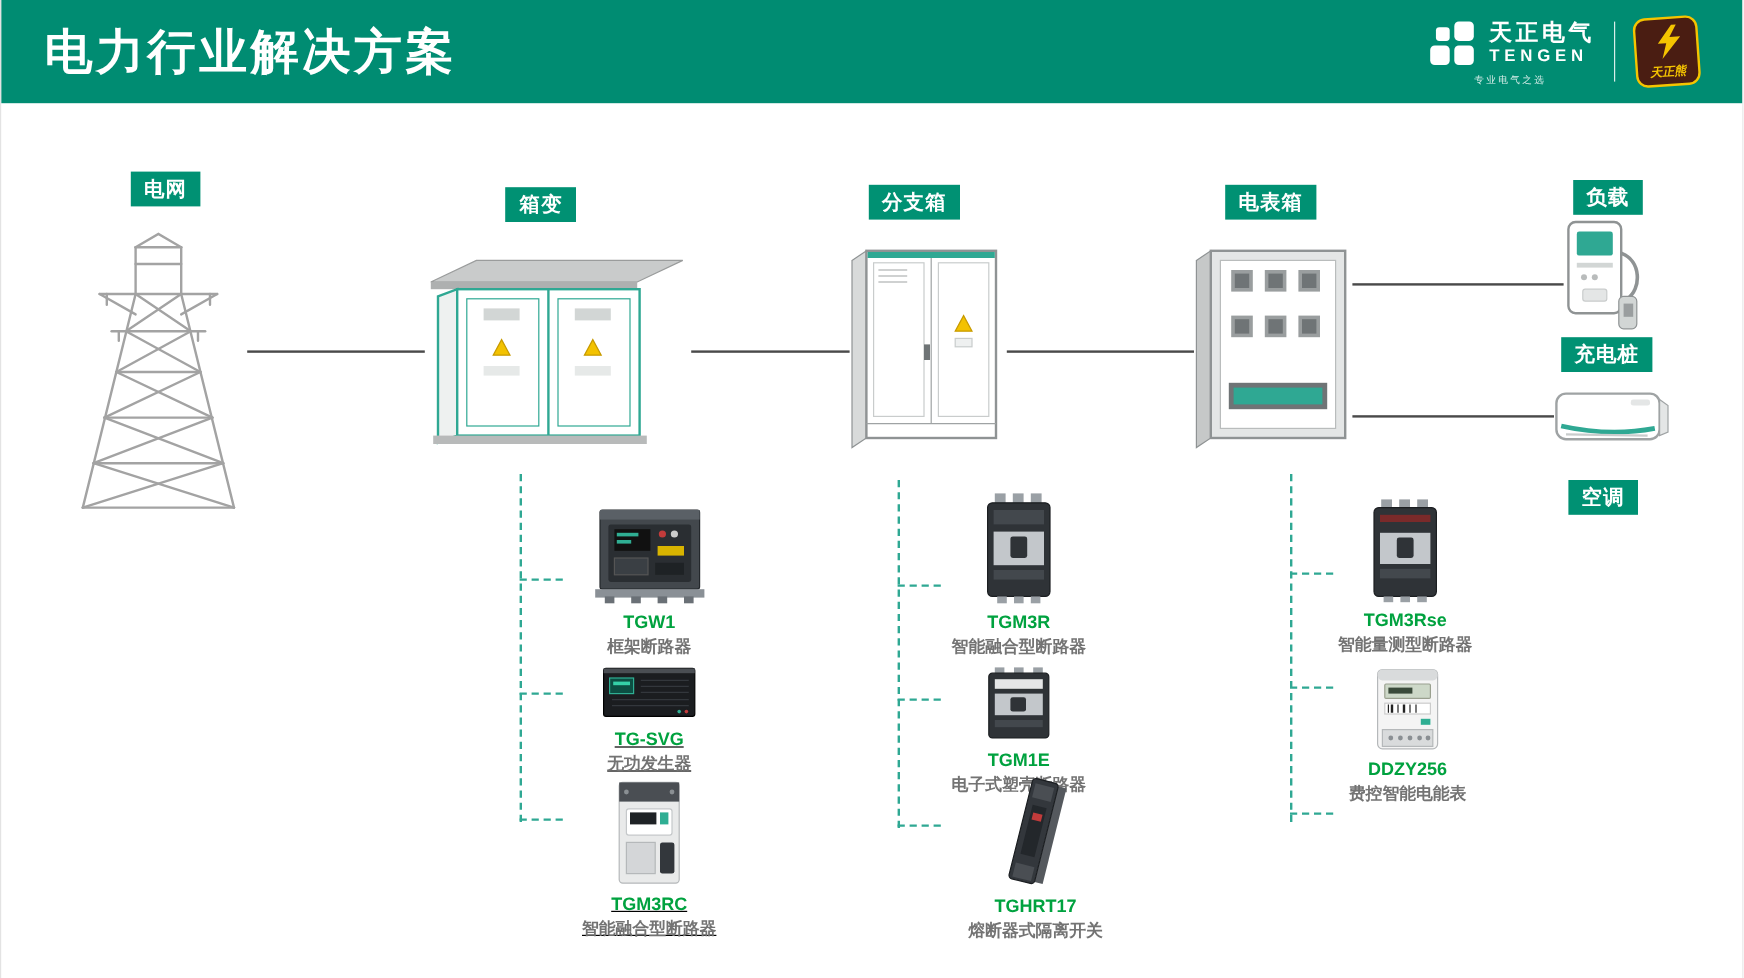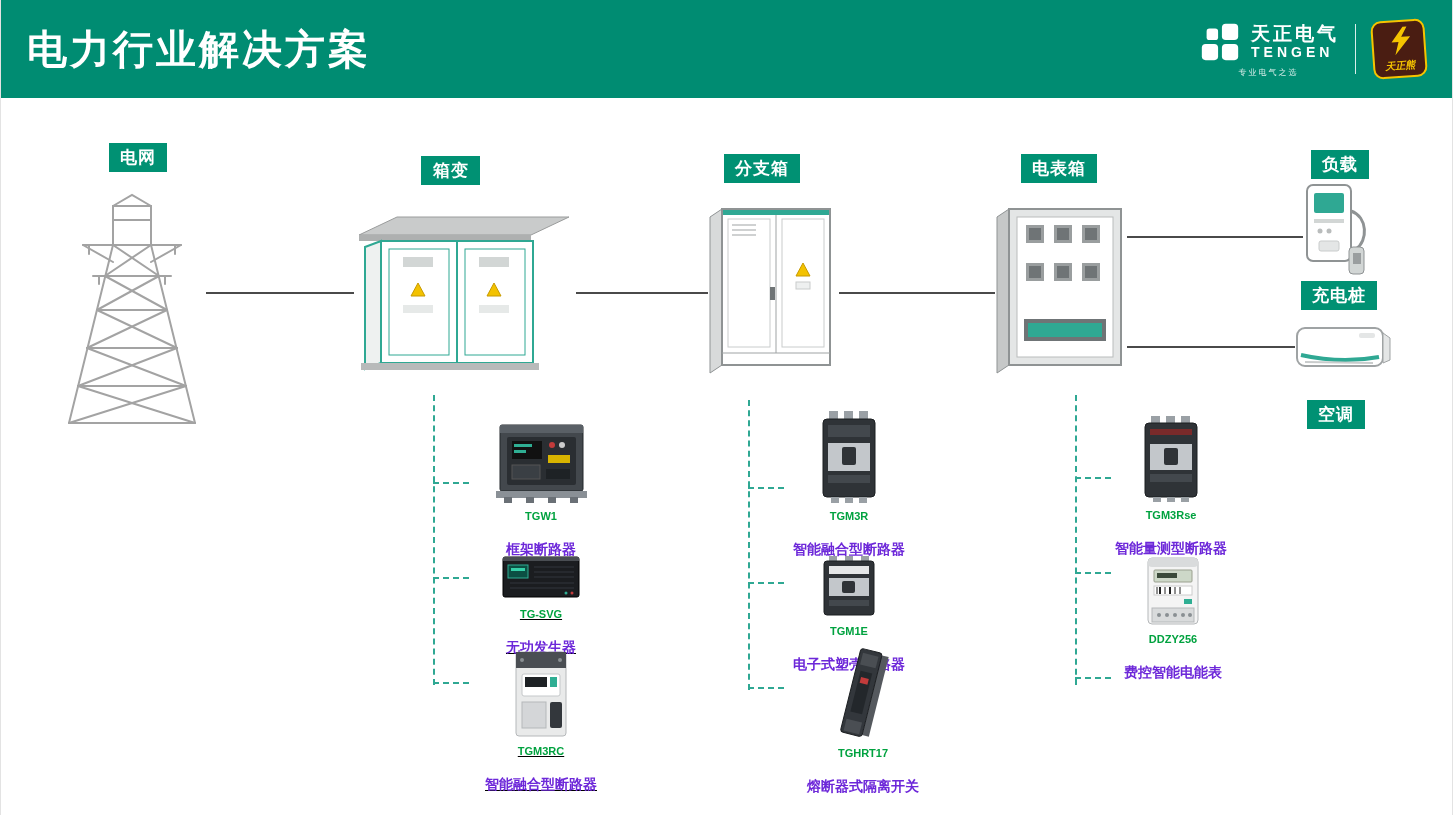--- a/index.html
+++ b/index.html
@@ -3,23 +3,23 @@
 <meta charset="utf-8">
 <style>
   html,body { margin:0; padding:0; background:#ffffff; }
   .slide {
     position:relative; width:1453px; height:815px; background:#ffffff; overflow:hidden;
     font-family:"Liberation Sans","DejaVu Sans",sans-serif;
     border-left:1px solid #e3e3e3; border-right:1px solid #e3e3e3; box-sizing:border-box;
   }
   
   .header {
-    position:absolute; top:0; left:0; width:100%; height:98px; background:#008C72;
+    position:absolute; top:0; left:0; width:100%; height:86px; background:#008C72;
     display:flex; align-items:center; justify-content:space-between;
-    padding:0 26px; box-sizing:border-box;
+    padding:0 36px; box-sizing:border-box;
   }
   .title { color:#ffffff; font-size:40px; font-weight:bold; letter-spacing:3px; }
   .brand { display:flex; align-items:center; gap:16px; color:#ffffff; }
   .brand-main { display:flex; flex-direction:column; align-items:center; }
   .brand-row { display:flex; align-items:center; gap:9px; }
   .brand-text { display:flex; flex-direction:column; line-height:1.1; }
   .brand-cn { font-size:19px; font-weight:bold; letter-spacing:3px; }
   .brand-en { font-size:14px; font-weight:bold; letter-spacing:4px; }
   .brand-slogan { font-size:8px; letter-spacing:2px; opacity:.85; margin-top:3px; }
   .brand-divider { width:1px; height:50px; background:rgba(255,255,255,.85); }
@@ -39,22 +39,22 @@
   .hline { position:absolute; height:2px; background:#4a4a4a; }
   .vdash { position:absolute; width:0; border-left:2px dashed #2fa893; }
   .hdash { position:absolute; height:0; border-top:2px dashed #2fa893; width:36px; }
   
   .illus { position:absolute; }
   
   .product {
     position:absolute; width:176px; display:flex; flex-direction:column;
     align-items:center; text-align:center;
   }
-  .product-model { color:#00A23F; font-weight:bold; font-size:11px; margin-top:7px; line-height:1.2; }
-  .product-desc  { color:#6d28d9; font-weight:bold; font-size:14px; margin-top:18px; line-height:1.2; }
+  .product-model { color:#00A23F; font-weight:bold; font-size:15px; margin-top:7px; line-height:1.2; }
+  .product-desc  { color:#737373; font-weight:bold; font-size:14px; margin-top:2px; line-height:1.2; }
 </style>
 </head>
 <body>
 
 <div class="slide">
 
   <div class="header">
     <div class="title">电力行业解决方案</div>
     <div class="brand">
       <div class="brand-main">

